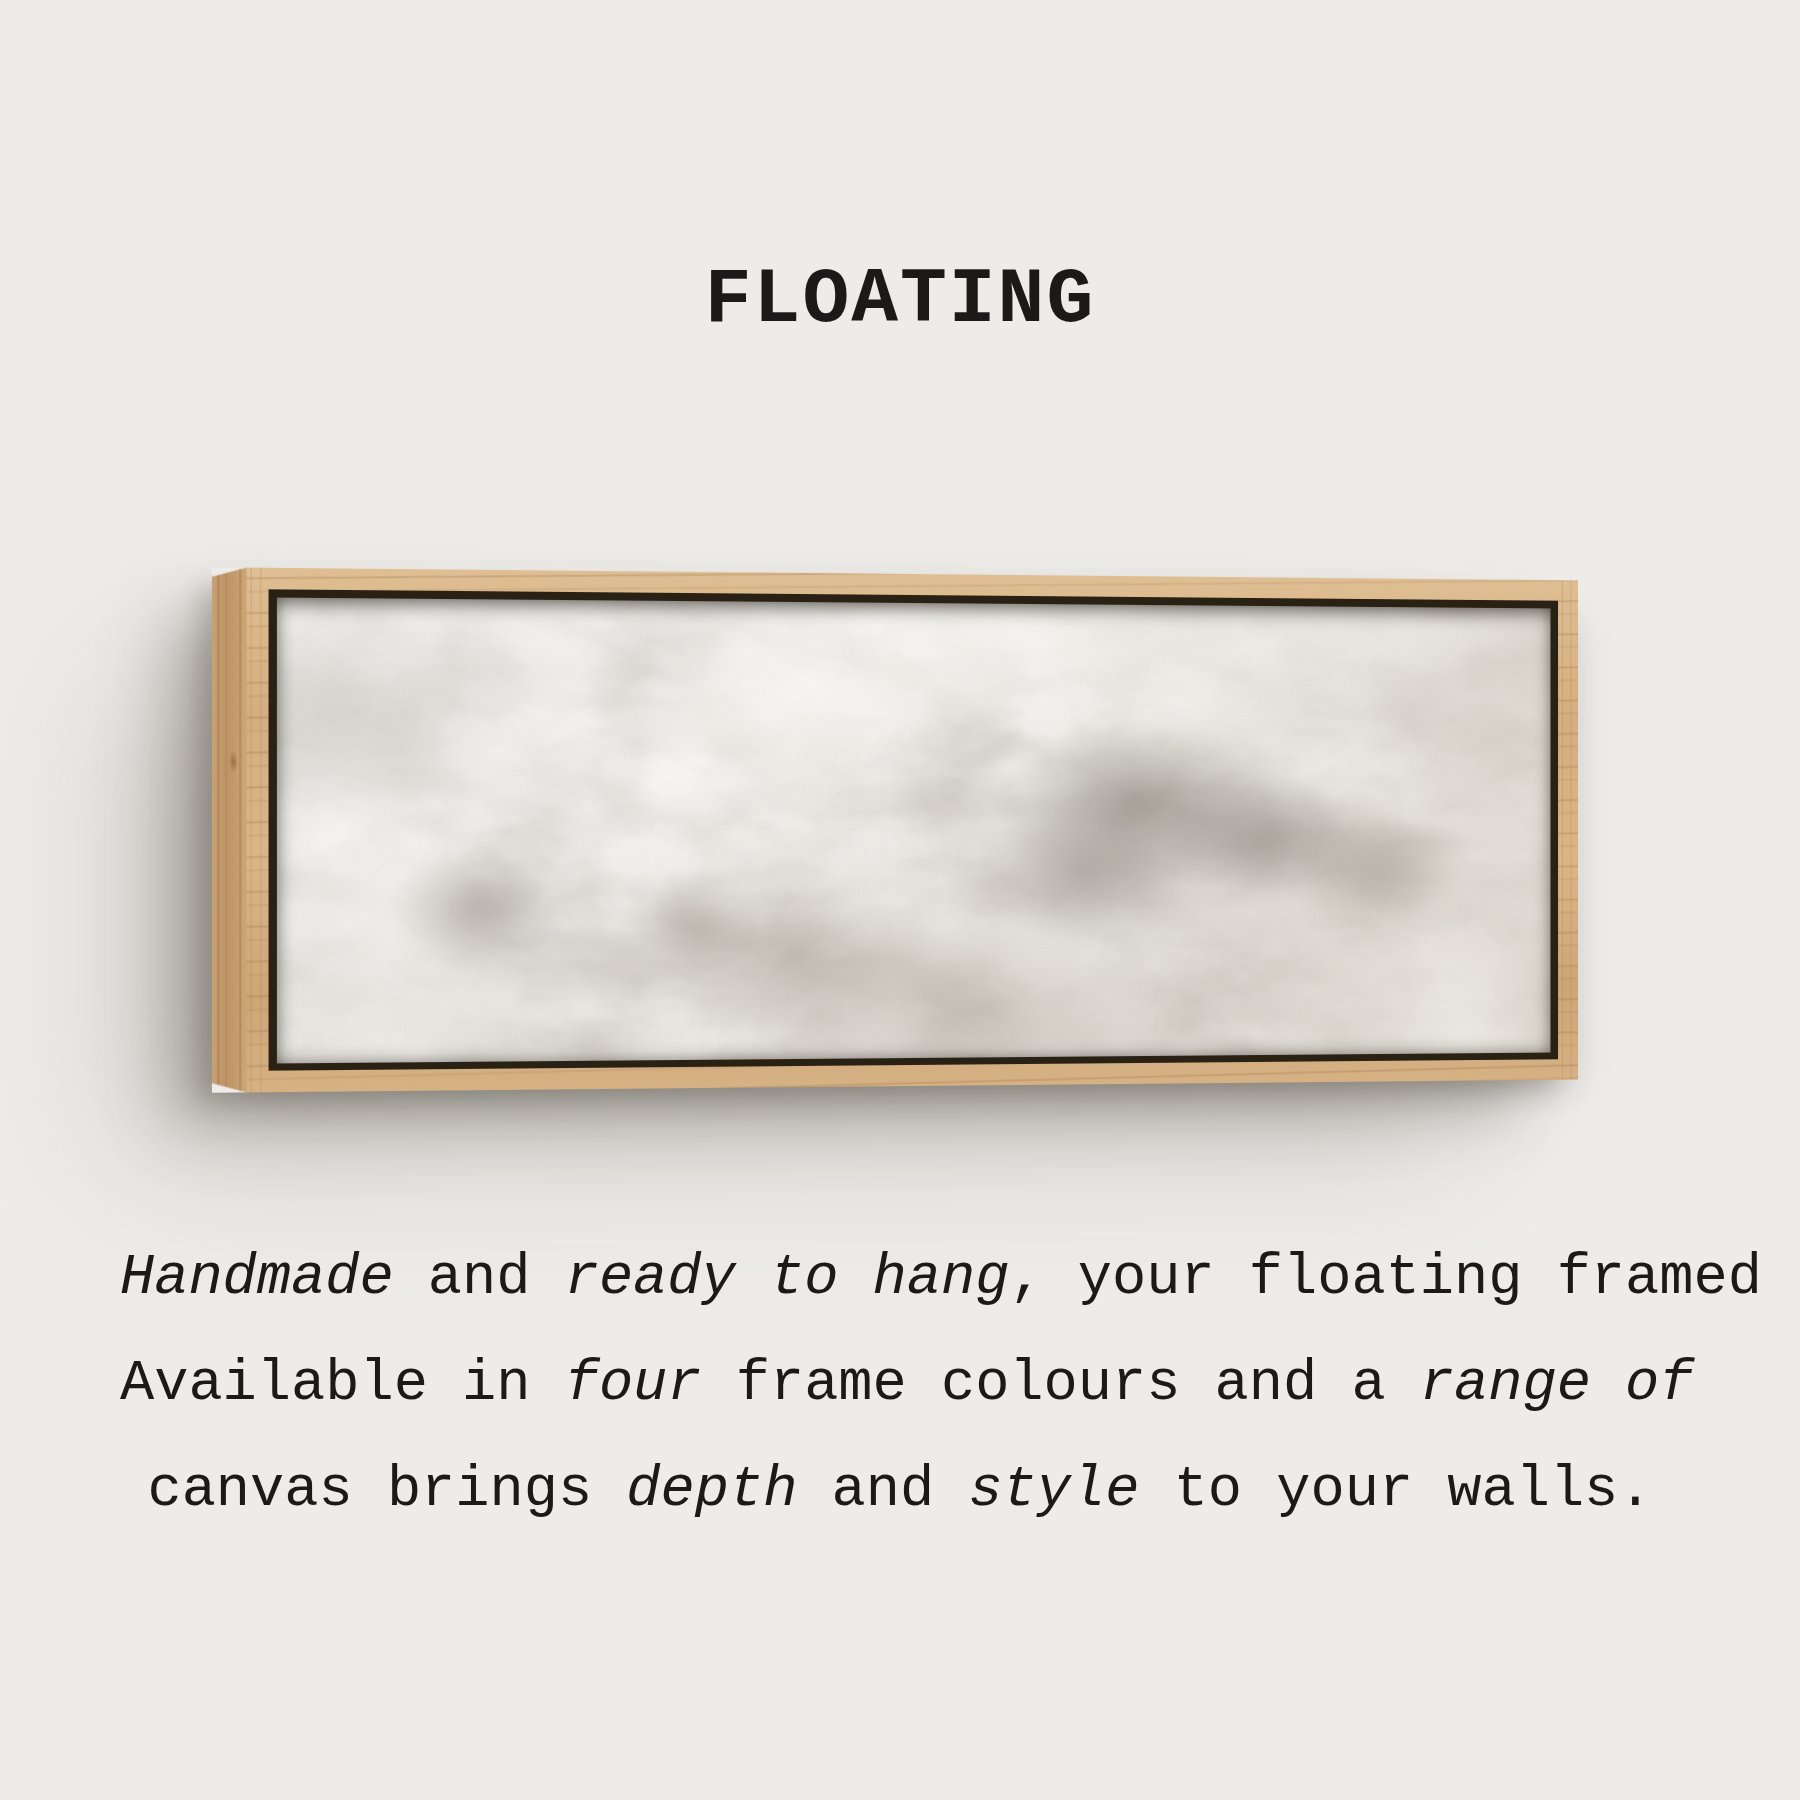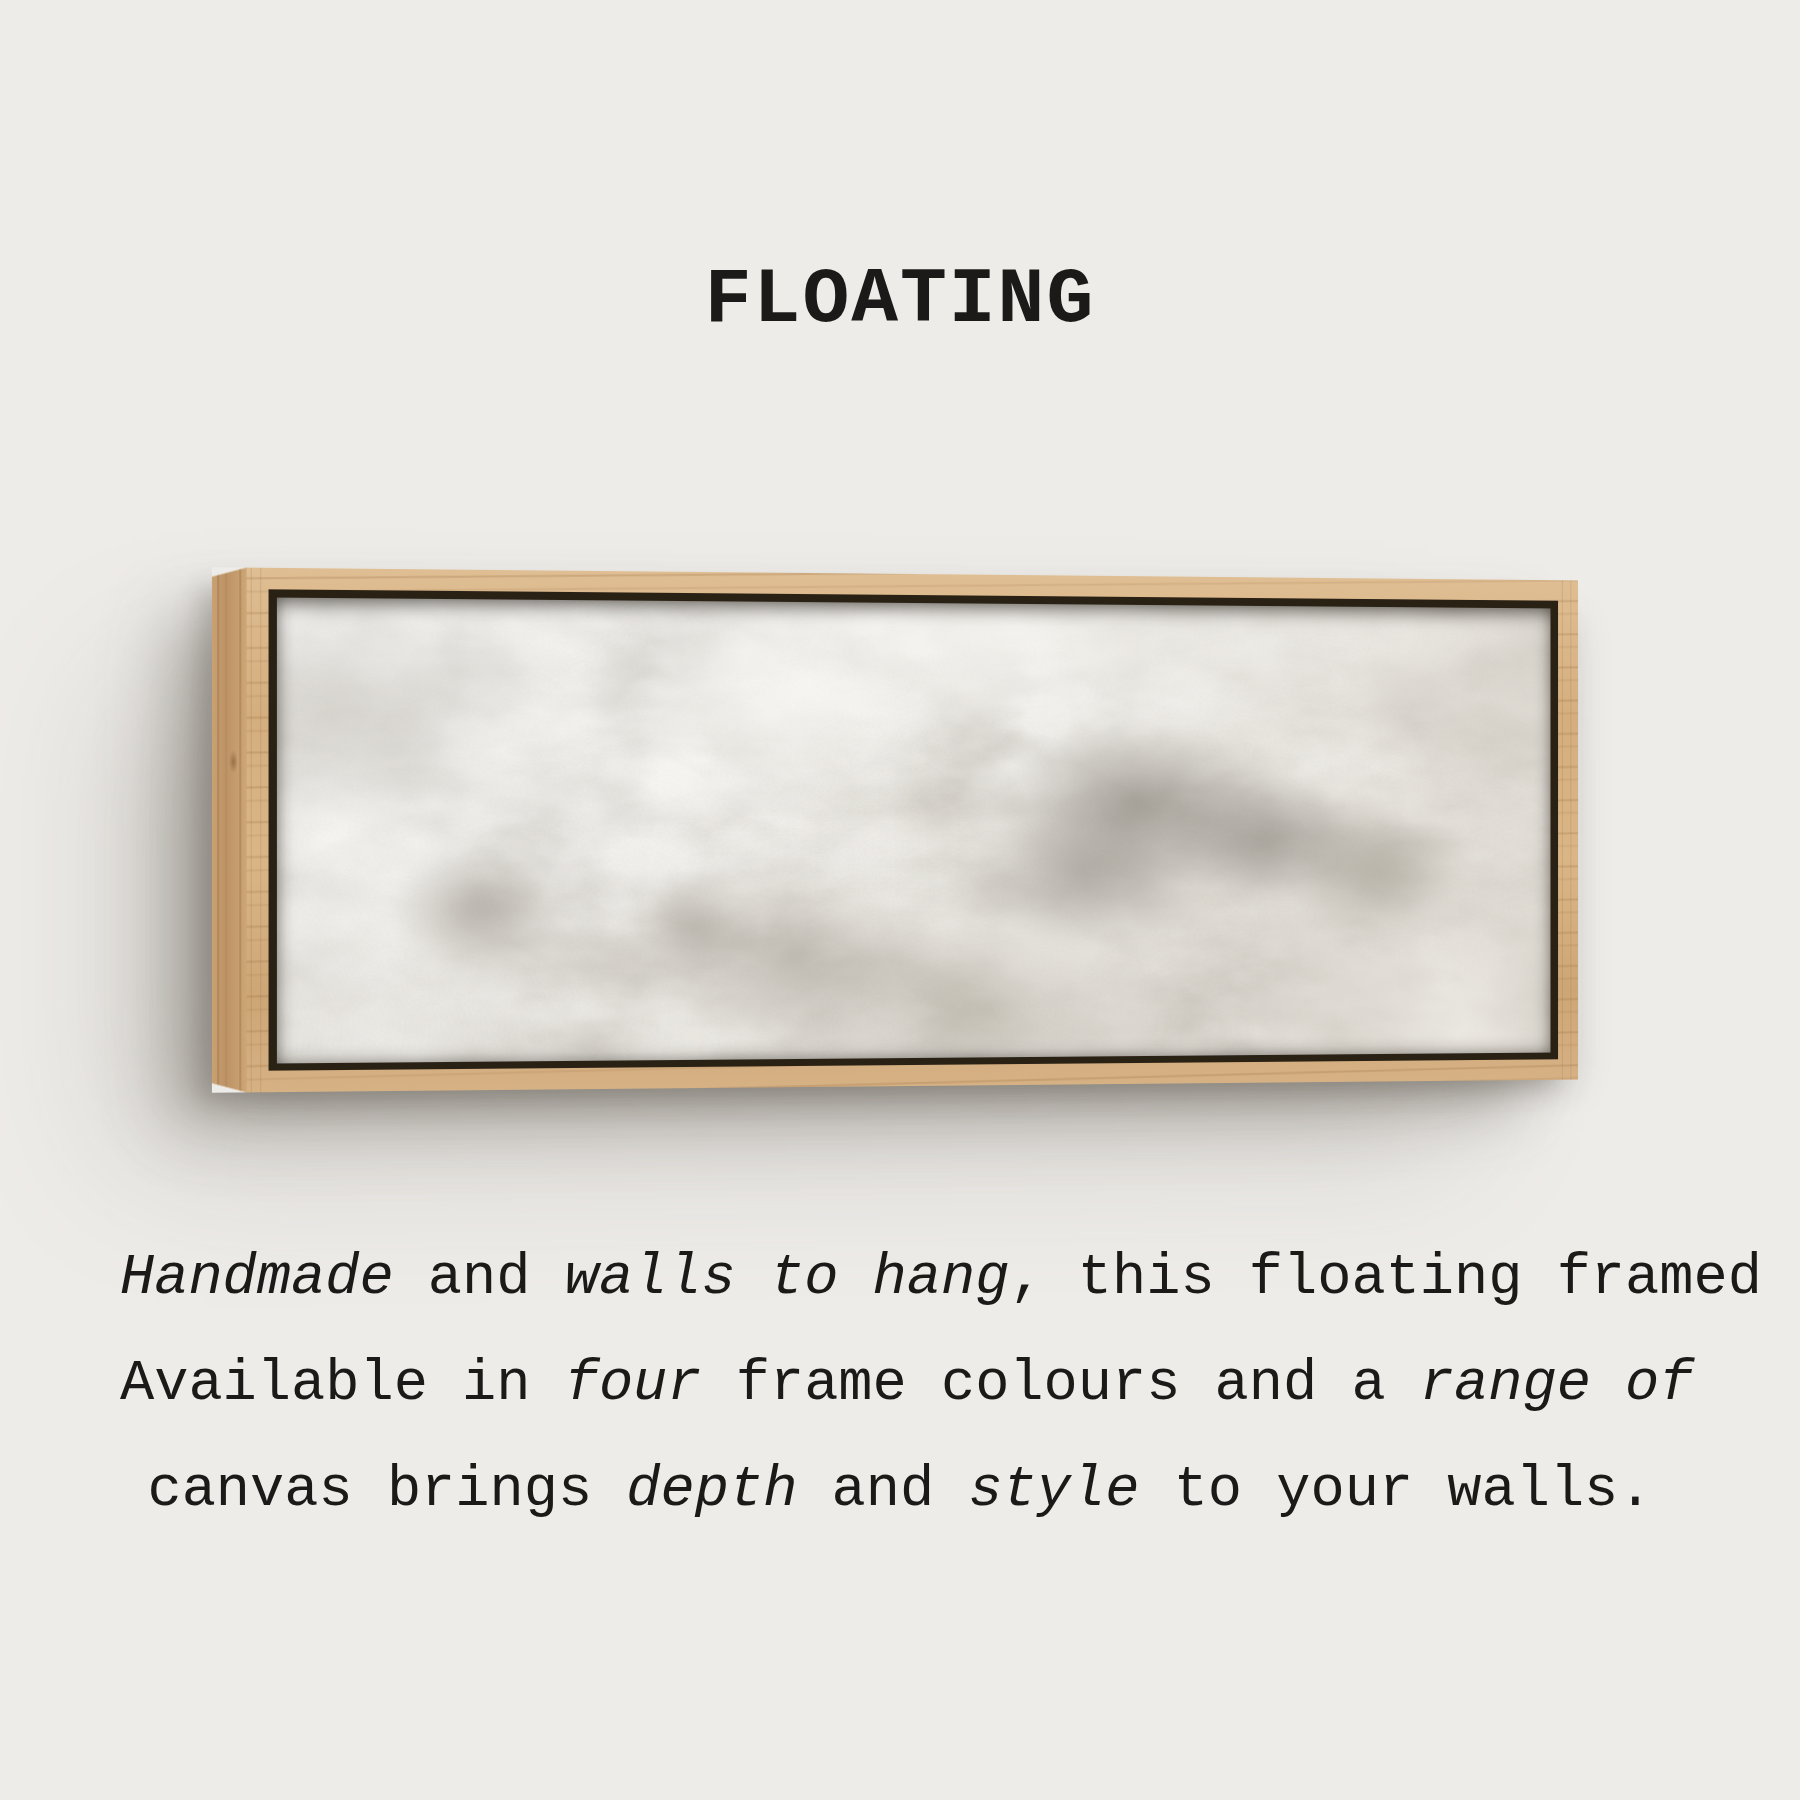--- a/index.html
+++ b/index.html
@@ -192,18 +192,18 @@
             <rect width="1279" height="456" filter="url(#fGrain)" opacity="0.13"></rect>
           </svg>
           <div class="art-shade"></div>
           <div class="canvas-vignette"></div>
         </div>
       </div>
     </div>
   </div>
 
   <div class="description">
-      <div class="para-line"><em>Handmade</em><span> and </span><em>walls to hang</em><span>, this floating framed</span></div>
+      <div class="para-line"><em>Handmade</em><span> and </span><em>ready to hang</em><span>, your floating framed</span></div>
       <div class="para-line"><span>Available in </span><em>four</em><span> frame colours and a </span><em>range of</em></div>
       <div class="para-line"><span>canvas brings </span><em>depth</em><span> and </span><em>style</em><span> to your walls.</span></div>
     </div>
 
 </div>
 
 </body></html>

